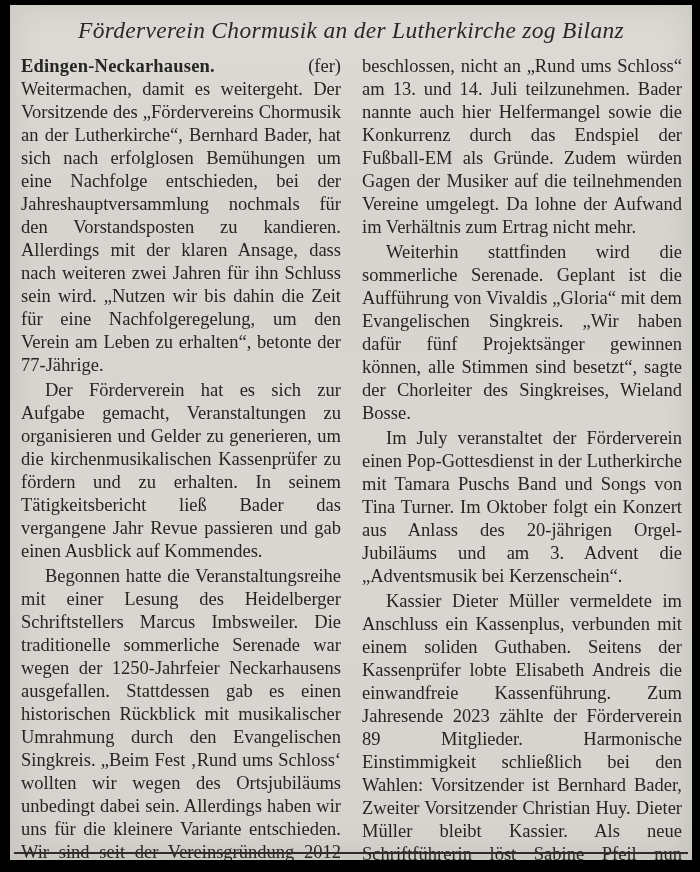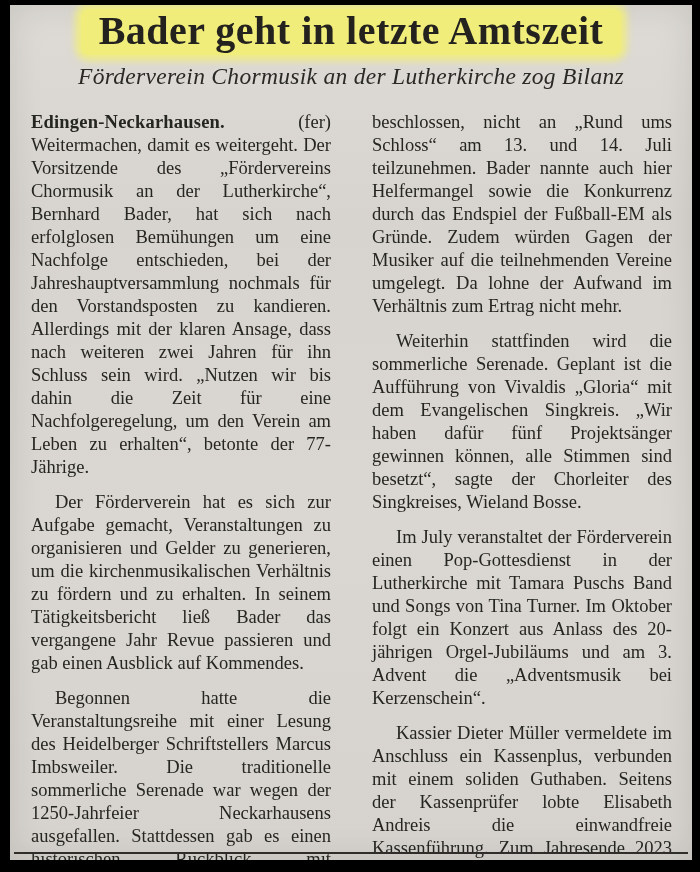--- a/index.html
+++ b/index.html
@@ -55,21 +55,21 @@
   .col {
     flex: 1;
     text-align: justify;
     font-size: 18.5px;
     line-height: 23px;
     color: #262621;
     -webkit-hyphens: auto;
     hyphens: auto;
   }
   .col p {
-    margin: 12px;
+    margin: 2px;
     text-indent: 24px;
   }
   .col p.lead {
     text-indent: 0;
   }
   .dateline {
     font-weight: bold;
     letter-spacing: 0.2px;
   }
   .bottom-rule {
@@ -79,33 +79,32 @@
     bottom: 6px;
     border-top: 2px solid #2e2d2a;
   }
 </style>
 </head>
 <body>
 
 <div class="paper">
 
   <div class="header">
-    <span class="headline">Bader geht in letzte Amtszeit</span>
     <div class="subheadline">Förderverein Chormusik an der Lutherkirche zog Bilanz</div>
   </div>
 
   <div class="columns">
 
     <div class="col">
       <p class="lead">
         <span class="dateline">Edingen-Neckarhausen.</span>
         <span>(fer)</span>
         <span>Weitermachen, damit es weitergeht. Der Vorsitzende des „Fördervereins Chormusik an der Lutherkirche“, Bernhard Bader, hat sich nach erfolglosen Bemühungen um eine Nachfolge entschieden, bei der Jahreshauptversammlung nochmals für den Vorstandsposten zu kandieren. Allerdings mit der klaren Ansage, dass nach weiteren zwei Jahren für ihn Schluss sein wird. „Nutzen wir bis dahin die Zeit für eine Nachfolgeregelung, um den Verein am Leben zu erhalten“, betonte der 77-Jährige.</span>
       </p>
-      <p>Der Förderverein hat es sich zur Aufgabe gemacht, Veranstaltungen zu organisieren und Gelder zu generieren, um die kirchenmusikalischen Verhältnis zu fördern und zu erhalten. In seinem Tätigkeitsbericht ließ Bader das vergangene Jahr Revue passieren und gab einen Ausblick auf Kommendes.</p>
+      <p>Der Förderverein hat es sich zur Aufgabe gemacht, Veranstaltungen zu organisieren und Gelder zu generieren, um die kirchenmusikalischen Kassenprüfer zu fördern und zu erhalten. In seinem Tätigkeitsbericht ließ Bader das vergangene Jahr Revue passieren und gab einen Ausblick auf Kommendes.</p>
       <p>Begonnen hatte die Veranstaltungsreihe mit einer Lesung des Heidelberger Schriftstellers Marcus Imbsweiler. Die traditionelle sommerliche Serenade war wegen der 1250-Jahrfeier Neckarhausens ausgefallen. Stattdessen gab es einen historischen Rückblick mit musikalischer Umrahmung durch den Evangelischen Singkreis. „Beim Fest ‚Rund ums Schloss‘ wollten wir wegen des Ortsjubiläums unbedingt dabei sein. Allerdings haben wir uns für die kleinere Variante entschieden. Wir sind seit der Vereinsgründung 2012 älter geworden, und uns fehlen jüngere Helfer“, erklärte Bader und fügte hinzu: „Und Corona hat diesen Alterungsprozess noch beschleunigt.“ So hat der Vorstand auch</p>
     </div>
 
     <div class="col">
       <p class="lead">beschlossen, nicht an „Rund ums Schloss“ am 13. und 14. Juli teilzunehmen. Bader nannte auch hier Helfermangel sowie die Konkurrenz durch das Endspiel der Fußball-EM als Gründe. Zudem würden Gagen der Musiker auf die teilnehmenden Vereine umgelegt. Da lohne der Aufwand im Verhältnis zum Ertrag nicht mehr.</p>
       <p>Weiterhin stattfinden wird die sommerliche Serenade. Geplant ist die Aufführung von Vivaldis „Gloria“ mit dem Evangelischen Singkreis. „Wir haben dafür fünf Projektsänger gewinnen können, alle Stimmen sind besetzt“, sagte der Chorleiter des Singkreises, Wieland Bosse.</p>
       <p>Im July veranstaltet der Förderverein einen Pop-Gottesdienst in der Lutherkirche mit Tamara Puschs Band und Songs von Tina Turner. Im Oktober folgt ein Konzert aus Anlass des 20-jährigen Orgel-Jubiläums und am 3. Advent die „Adventsmusik bei Kerzenschein“.</p>
       <p>Kassier Dieter Müller vermeldete im Anschluss ein Kassenplus, verbunden mit einem soliden Guthaben. Seitens der Kassenprüfer lobte Elisabeth Andreis die einwandfreie Kassenführung. Zum Jahresende 2023 zählte der Förderverein 89 Mitglieder. Harmonische Einstimmigkeit schließlich bei den Wahlen: Vorsitzender ist Bernhard Bader, Zweiter Vorsitzender Christian Huy. Dieter Müller bleibt Kassier. Als neue Schriftführerin löst Sabine Pfeil nun Michaela Schöfer ab. Pressereferentin ist Erika Eden. Beisitzer sind Margit Rohde, Wieland Bosse, Andreas Pollack und Kurt Kehrer, Kassenprüfer sind Elisabeth Andreis und Peter Krüger.</p>
     </div>
 

